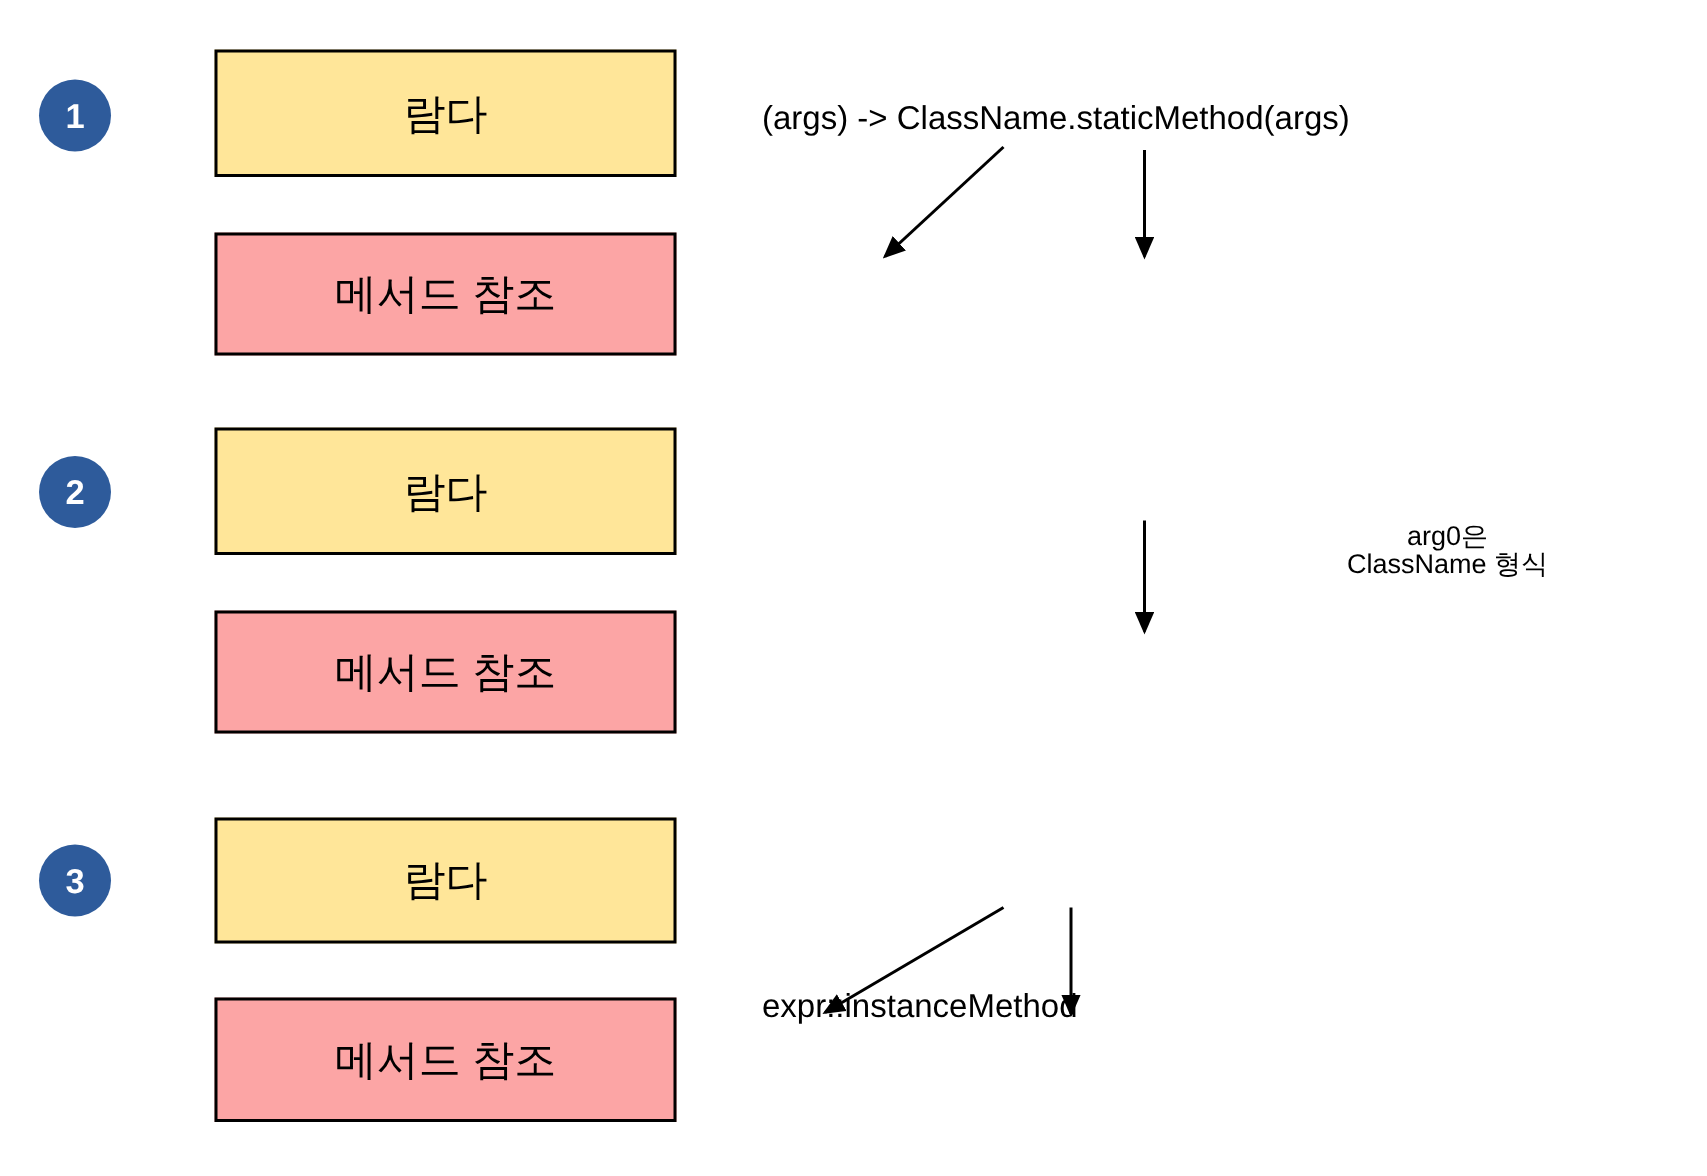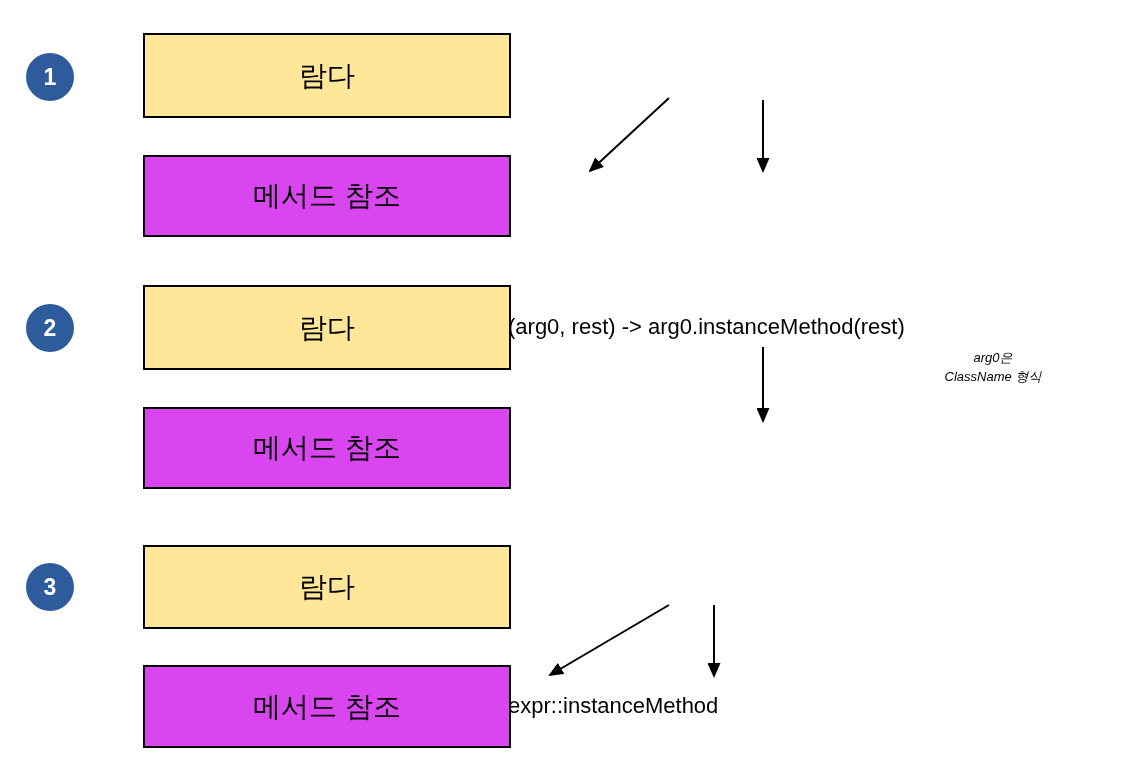--- a/index.html
+++ b/index.html
@@ -25,68 +25,67 @@
     color: #ffffff;
     font-size: 23px;
     font-weight: bold;
     display: flex;
     align-items: center;
     justify-content: center;
   }
   .box {
     position: absolute;
     left: 143px;
-    width: 368px;
+    width: 308px;
     border: 2.5px solid #000000;
     display: flex;
     align-items: center;
     justify-content: center;
     font-size: 28px;
     color: #000000;
     box-sizing: border-box;
   }
   .box.lambda { background: #ffe699; }
-  .box.method { background: #d946ef; }
+  .box.method { background: #fca5a5; }
   .code {
     position: absolute;
     left: 508px;
     font-size: 22px;
     line-height: 26px;
     color: #000000;
     white-space: nowrap;
   }
   .note {
     position: absolute;
-    left: 912px;
+    left: 884px;
     top: 348px;
     width: 162px;
     text-align: center;
-    font-size: 13px;
+    font-size: 18px;
     line-height: 19px;
     color: #000000;
-    font-style: italic;
   }
   
   #s1-badge  { top: 53px; }
   #s1-lambda-box { top: 33px;  height: 85px; }
   #s1-method-box { top: 155px; height: 82px; }
   #s1-lambda-code { top: 66px; }
   #s1-method-code { top: 185px; }
   
   #s2-badge  { top: 304px; }
   #s2-lambda-box { top: 285px; height: 85px; }
   #s2-method-box { top: 407px; height: 82px; }
   #s2-lambda-code { top: 314px; }
   #s2-method-code { top: 435px; }
   
   #s3-badge  { top: 563px; }
   #s3-lambda-box { top: 545px; height: 84px; }
   #s3-method-box { top: 665px; height: 83px; }
   #s3-lambda-code { top: 573px; }
-  #s3-method-code { top: 693px; }
+  #s3-method-code { top: 658px; }
 
   .arrow-layer {
     position: absolute;
     left: 0;
     top: 0;
     pointer-events: none;
   }
 </style>
 </head>
 <body>
@@ -95,31 +94,31 @@
 
   <div class="badge" id="s1-badge">
     <span>1</span>
   </div>
   <div class="box lambda" id="s1-lambda-box">
     <span>람다</span>
   </div>
   <div class="box method" id="s1-method-box">
     <span>메서드 참조</span>
   </div>
+  <div class="code" id="s1-lambda-code">(args) -&gt; ClassName.staticMethod(args)</div>
 
   <div class="badge" id="s2-badge">
     <span>2</span>
   </div>
   <div class="box lambda" id="s2-lambda-box">
     <span>람다</span>
   </div>
   <div class="box method" id="s2-method-box">
     <span>메서드 참조</span>
   </div>
-  <div class="code" id="s2-lambda-code">(arg0, rest) -&gt; arg0.instanceMethod(rest)</div>
   <div class="note">
     <div>arg0은</div>
     <div>ClassName 형식</div>
   </div>
 
   <div class="badge" id="s3-badge">
     <span>3</span>
   </div>
   <div class="box lambda" id="s3-lambda-box">
     <span>람다</span>

